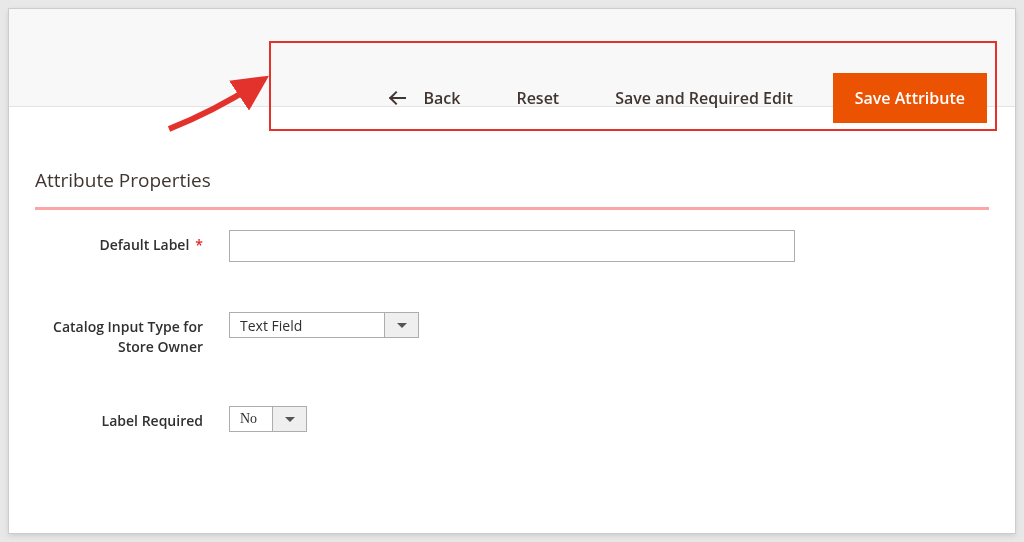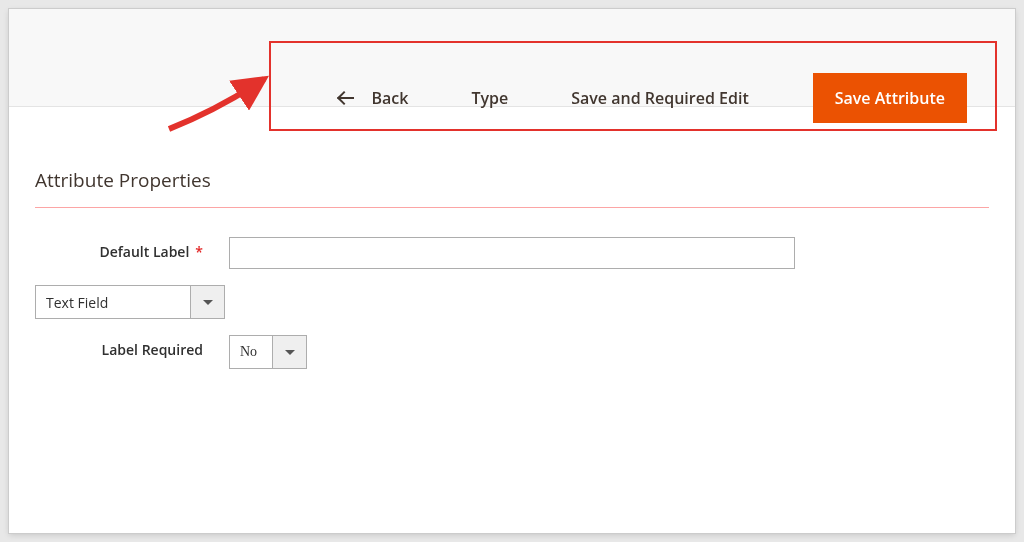--- a/index.html
+++ b/index.html
@@ -33,45 +33,45 @@
       position: absolute;
       left: 260px;
       top: 32px;
       right: 18px;
       height: 90px;
       border: 2px solid #e3322c;
       pointer-events: none;
     }
     .actions {
       position: absolute;
-      right: 48px;
+      right: 28px;
       top: 64px;
       display: flex;
       align-items: center;
-      gap: 11px;
+      gap: 4px;
     }
     .action-btn {
       background: transparent;
       border: none;
       font-size: 16px;
       color: #41362f;
       font-weight: 600;
       padding: 10px 26px;
       cursor: pointer;
       font-family: inherit;
       display: flex;
       align-items: center;
       gap: 14px;
     }
     .action-btn.primary {
       background: #eb5202;
       color: #ffffff;
       font-weight: 600;
       padding: 14px 22px;
-      margin-left: 27px;
+      margin-left: 10px;
       font-size: 16px;
     }
     .arrow-left {
       display: inline-block;
       width: 18px;
       height: 14px;
       position: relative;
     }
     .arrow-left::before {
       content: '';
@@ -105,27 +105,27 @@
     .content {
       background: #ffffff;
       height: calc(100% - 98px);
       padding: 60px 26px 0 26px;
     }
     .section-title {
       font-size: 19px;
       color: #41362f;
       font-weight: 400;
       padding-bottom: 14px;
-      border-bottom: 1px solid #fca5a5;
-      margin-bottom: 29px;
+      border-bottom: 3px solid #fca5a5;
+      margin-bottom: 20px;
     }
     .field-row {
       display: flex;
       align-items: flex-start;
-      margin-bottom: 16px;
+      margin-bottom: 50px;
     }
     .field-label {
       width: 194px;
       text-align: right;
       padding-right: 26px;
       font-size: 14px;
       color: #303030;
       font-weight: 600;
       line-height: 1.4;
       padding-top: 5px;
@@ -141,21 +141,21 @@
       width: 566px;
       height: 32px;
       border: 1px solid #adadad;
       background: #ffffff;
       padding: 0 8px;
       font-size: 14px;
     }
     .select {
       display: flex;
       align-items: stretch;
-      height: 34px;
+      height: 26px;
       border: 1px solid #adadad;
       background: #ffffff;
       cursor: pointer;
     }
     .select .val {
       display: flex;
       align-items: center;
       padding: 0 10px;
       font-size: 14px;
       color: #303030;
@@ -184,21 +184,21 @@
 <div class="window">
 
   <div class="topbar">
 
     <div class="actions">
       <button class="action-btn">
         <span class="arrow-left"></span>
         <span>Back</span>
       </button>
       <button class="action-btn">
-        <span>Type</span>
+        <span>Reset</span>
       </button>
       <button class="action-btn">
         <span>Save and Required Edit</span>
       </button>
       <button class="action-btn primary">
         <span>Save Attribute</span>
       </button>
     </div>
 
     <div class="actions-highlight"></div>
@@ -221,20 +221,21 @@
     <div class="field-row">
       <div class="field-label">
         <span>Default Label</span><span class="req">*</span>
       </div>
       <div class="field-control">
         <input type="text" class="text-input" value="" style="">
       </div>
     </div>
 
     <div class="field-row">
+      <div class="field-label">Catalog Input Type for Store Owner</div>
       <div class="field-control">
         <div class="select wide">
           <div class="val">Text Field</div>
           <div class="caret">
               <span></span>
             </div>
         </div>
       </div>
     </div>
 

